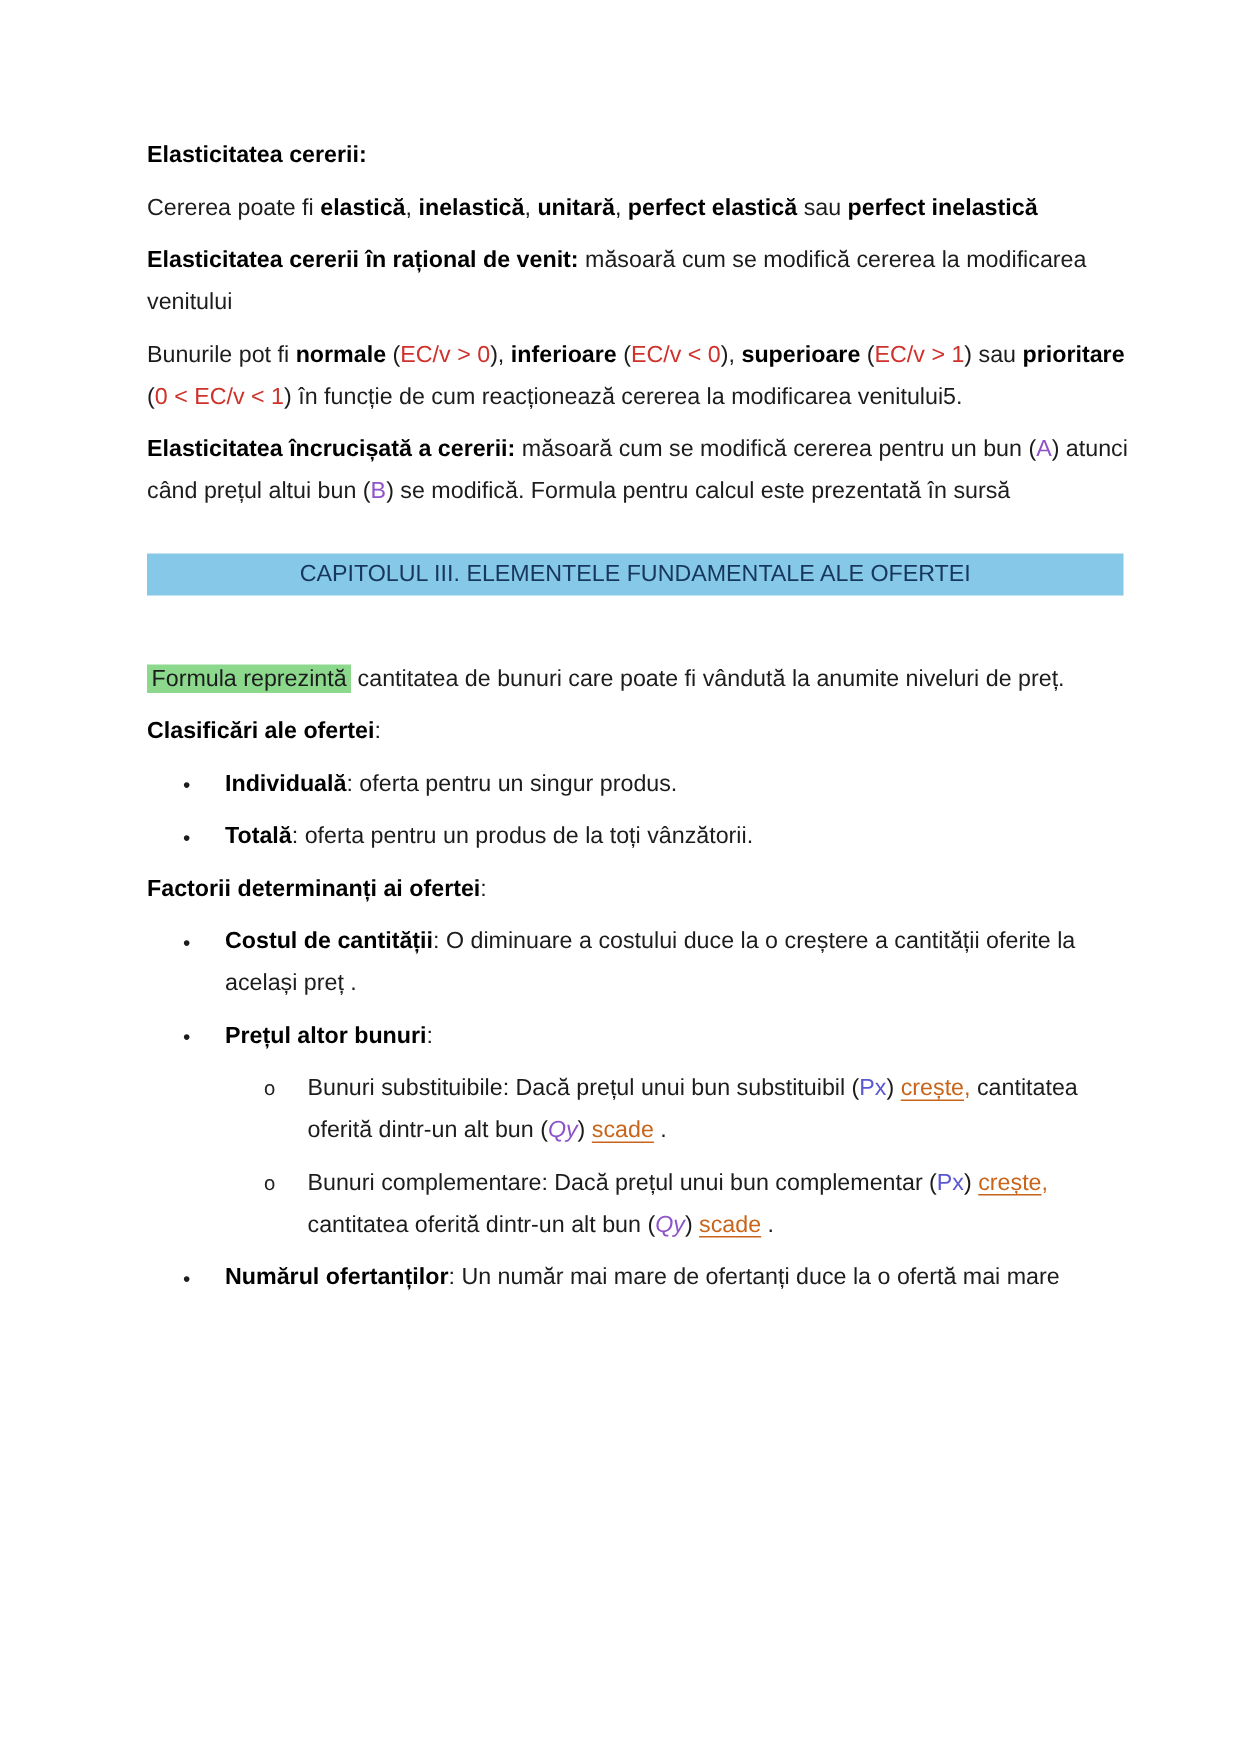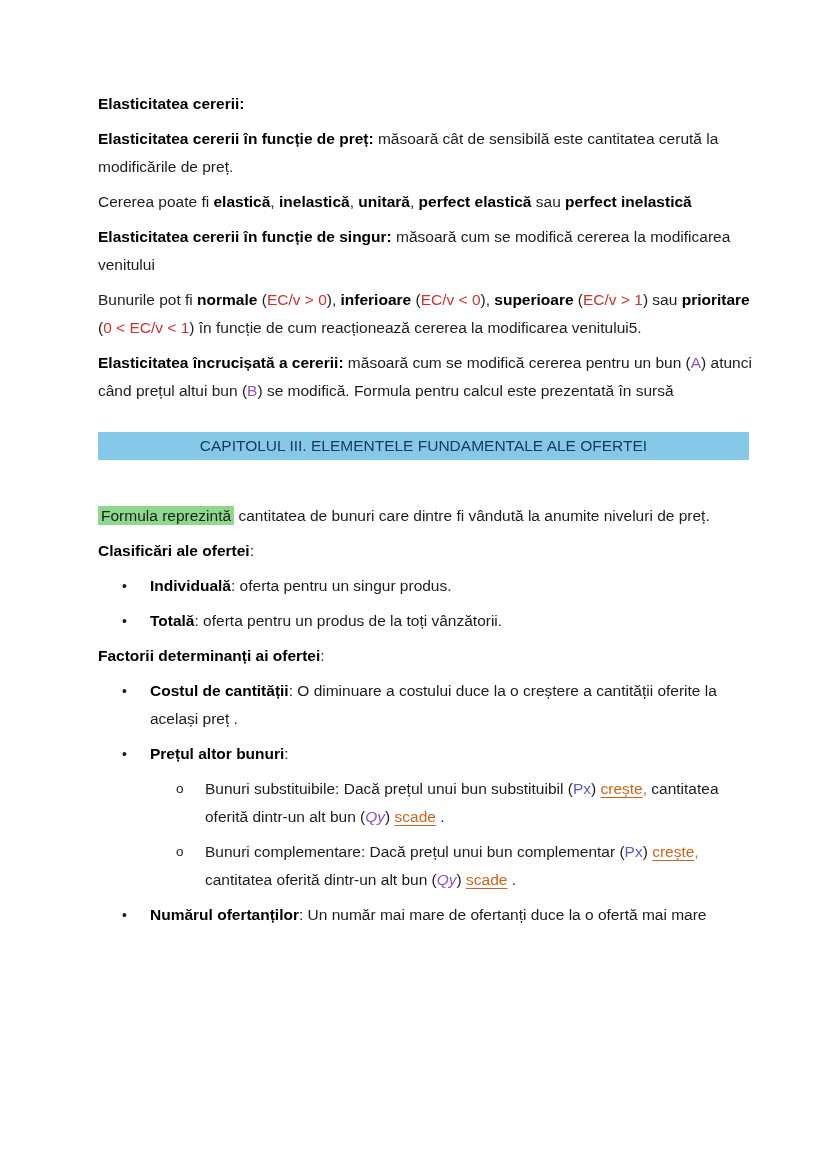--- a/index.html
+++ b/index.html
@@ -53,35 +53,34 @@
   .li2 .marker { width: 29px; font-size: 13.5px; color: #222; }
   .li .li-text { flex: 1; }
 </style>
 </head>
 <body>
 
 <div class="page">
 
   <p class="para"><span class="b">Elasticitatea cererii:</span></p>
 
-  <p class="para"><span class="b">Elasticitatea cererii în funcție de preț:</span><span> măsoară cât de sensibilă este cantitatea cerută la modificările de preț.</span></p>
 
   <p class="para"><span>Cererea poate fi </span><span class="b">elastică</span><span>, </span><span class="b">inelastică</span><span>, </span><span class="b">unitară</span><span>, </span><span class="b">perfect elastică</span><span> sau </span><span class="b">perfect inelastică</span></p>
 
-  <p class="para"><span class="b">Elasticitatea cererii în funcție de singur:</span><span> măsoară cum se modifică cererea la modificarea venitului</span></p>
+  <p class="para"><span class="b">Elasticitatea cererii în rațional de venit:</span><span> măsoară cum se modifică cererea la modificarea venitului</span></p>
 
   <p class="para"><span>Bunurile pot fi </span><span class="b">normale</span><span> (</span><span class="red">EC/v &gt; 0</span><span>), </span><span class="b">inferioare</span><span> (</span><span class="red">EC/v &lt; 0</span><span>), </span><span class="b">superioare</span><span> (</span><span class="red">EC/v &gt; 1</span><span>) sau </span><span class="b">prioritare</span><span> (</span><span class="red">0 &lt; EC/v &lt; 1</span><span>) în funcție de cum reacționează cererea la modificarea venitului5.</span></p>
 
   <p class="para"><span class="b">Elasticitatea încrucișată a cererii:</span><span> măsoară cum se modifică cererea pentru un bun (</span><span class="purple">A</span><span>) atunci când prețul altui bun (</span><span class="purple">B</span><span>) se modifică. Formula pentru calcul este prezentată în sursă</span></p>
 
   <div class="band">
       <span>CAPITOLUL III. ELEMENTELE FUNDAMENTALE ALE OFERTEI</span>
     </div>
 
-  <p class="para"><span class="hl">Formula reprezintă</span><span> cantitatea de bunuri care dintre fi vândută la anumite niveluri de preț.</span></p>
+  <p class="para"><span class="hl">Formula reprezintă</span><span> cantitatea de bunuri care poate fi vândută la anumite niveluri de preț.</span></p>
 
   <p class="para"><span class="b">Clasificări ale ofertei</span><span>:</span></p>
 
   <div class="li li1">
     <span class="marker">•</span>
     <span class="li-text"><span class="b">Individuală</span><span>: oferta pentru un singur produs.</span></span>
   </div>
 
   <div class="li li1">
     <span class="marker">•</span>

